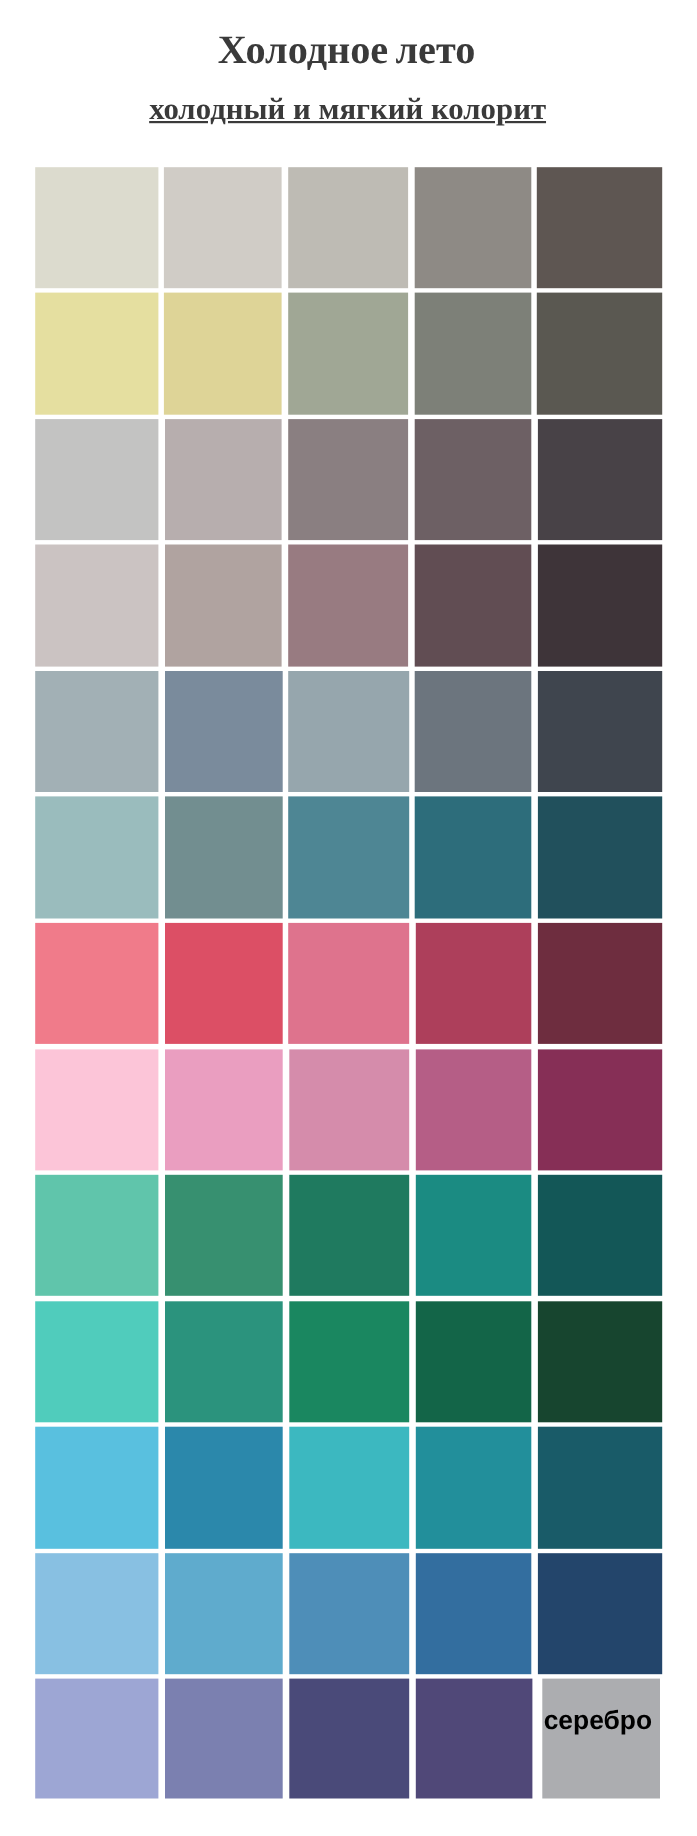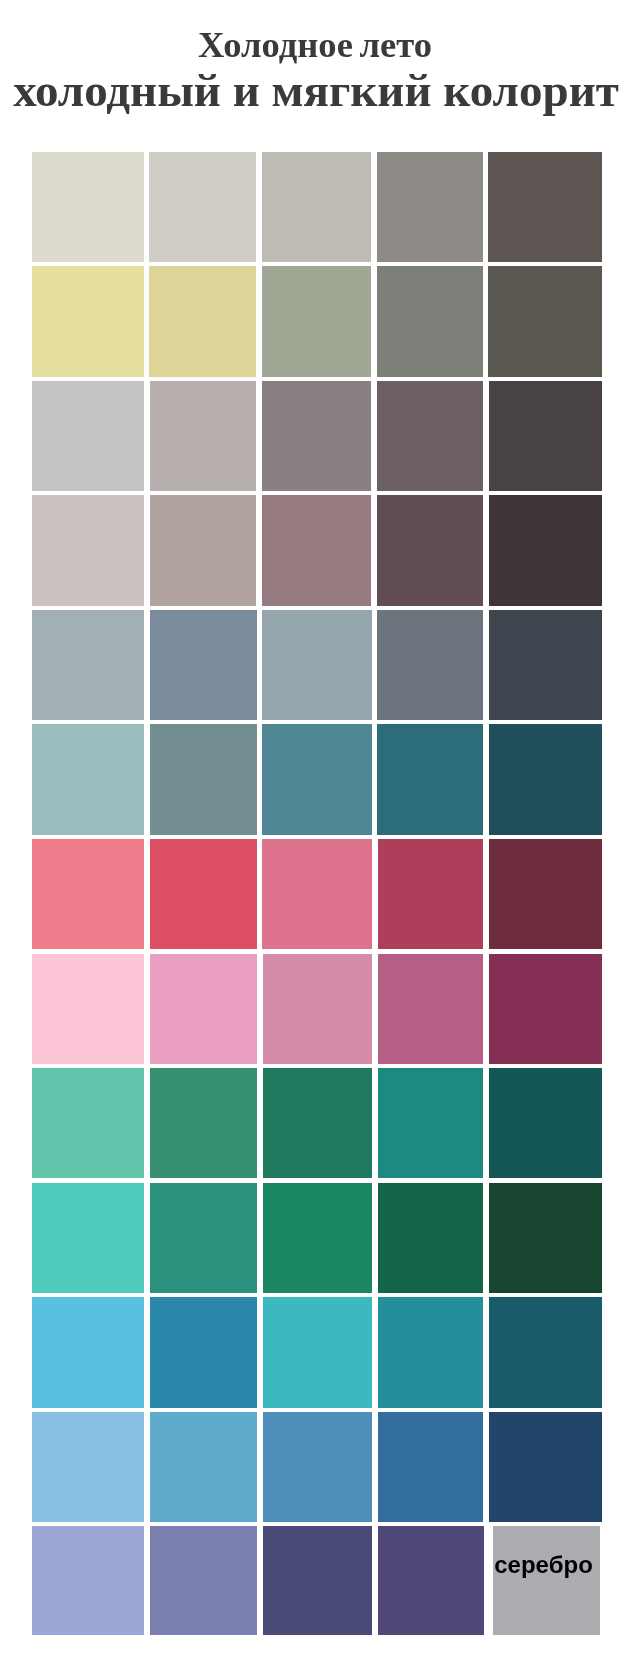--- a/index.html
+++ b/index.html
@@ -12,21 +12,21 @@
   #page { position:relative; width:634px; height:1669px; background:#ffffff; }
 
   .title-block { position:absolute; left:0; top:0; width:634px; text-align:center; }
   .title-line {
     display:block; width:634px; text-align:center;
     font-family:"Liberation Serif", serif; font-weight:bold;
     color:#3a3a3a; line-height:44px;
     white-space:nowrap;
   }
   #title-line-1 { position:absolute; left:-2px; top:22.5px; font-size:36.6px; word-spacing:-2.5px; }
-  #title-line-2 { position:absolute; left:-1px; top:68px; font-size:47px; }
+  #title-line-2 { position:absolute; left:-1px; top:78px; font-size:28px;text-decoration:underline; }
 
   #palette-grid { position:absolute; left:31.7px; top:0; width:570.1px; height:1669px; }
   .swatch-row { position:absolute; left:0; width:570.1px; }
   .swatch { position:absolute; top:0; }
   .swatch-label {
     position:absolute; left:1.2px; top:27.2px;
     font-family:"Liberation Sans", sans-serif; font-weight:bold;
     font-size:24px; line-height:24px; color:#000000; white-space:nowrap;
   }
 </style>

